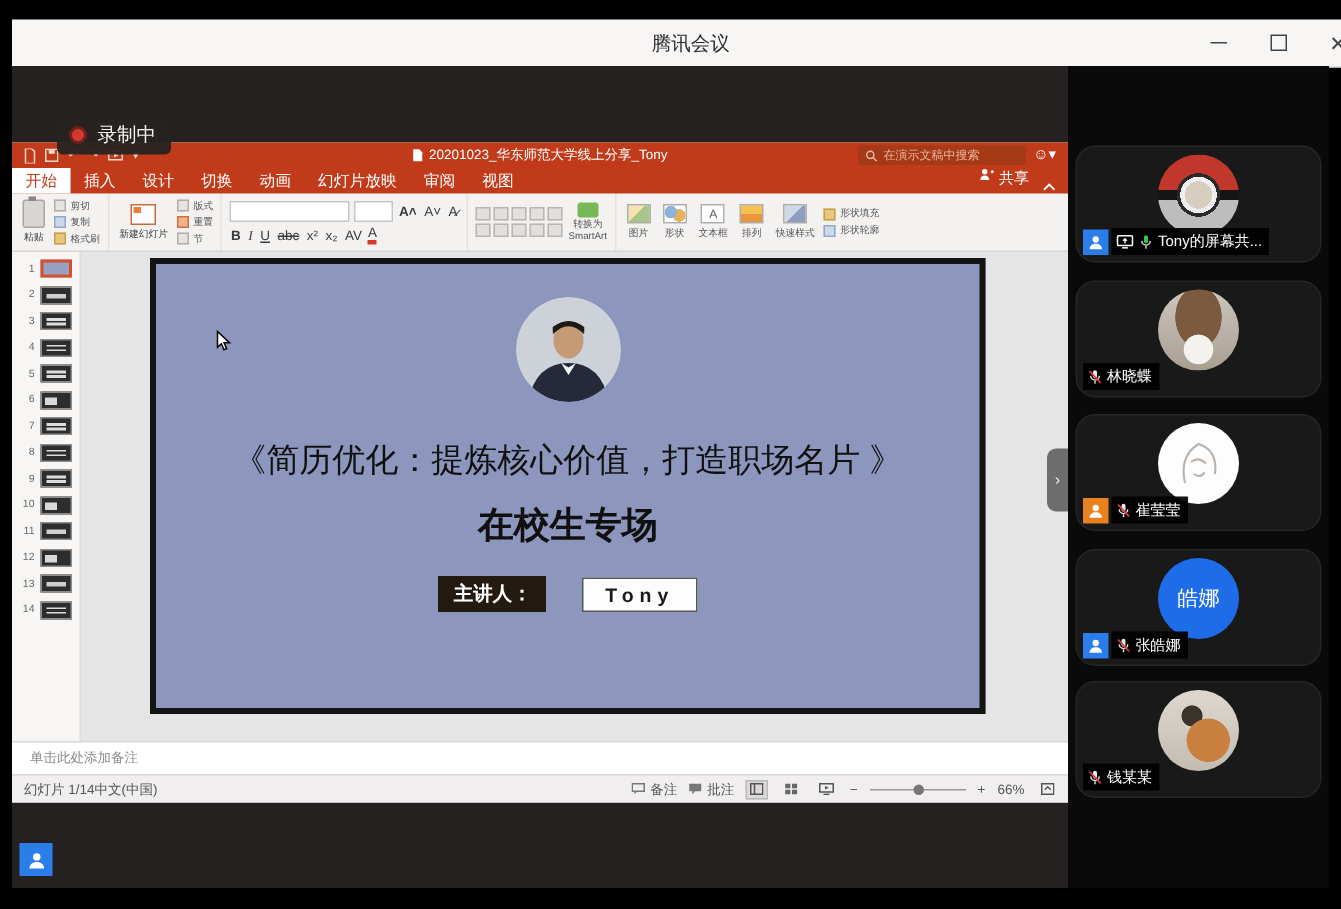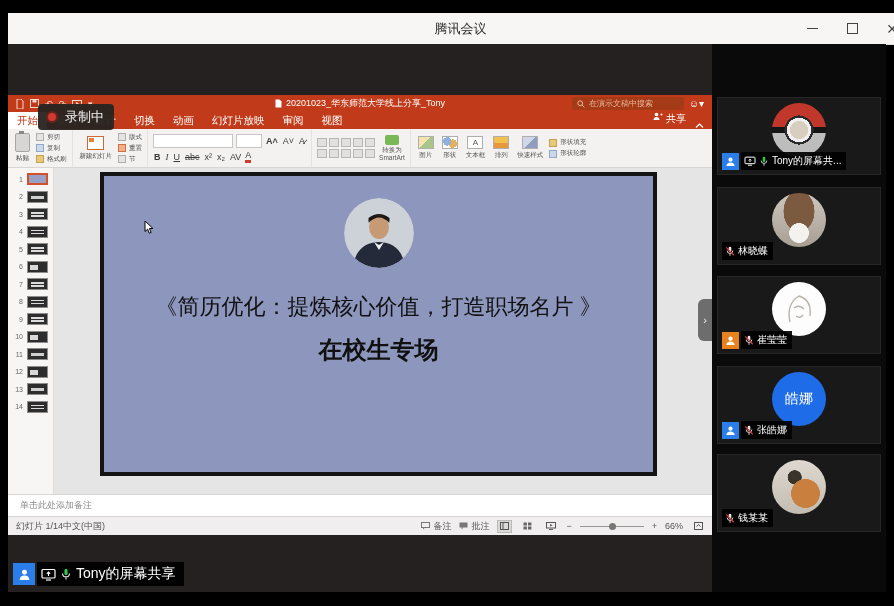--- a/index.html
+++ b/index.html
@@ -11,21 +11,21 @@
   .win-controls{position:absolute;right:14px;top:0;height:31px;display:flex;align-items:center;gap:26px;}
   .wc{width:14px;height:14px;display:flex;align-items:center;justify-content:center;color:#444;cursor:default;}
   .wc .min{width:11px;height:1.5px;background:#444;}
   .wc .max{width:9px;height:9px;border:1.5px solid #444;}
   .wc .cls{font-size:14px;line-height:14px;color:#444;}
   .main{position:absolute;left:8px;top:44px;width:878px;height:548px;background:#242120;}
   .share-area{position:absolute;left:0;top:0;width:704px;height:548px;background:#242120;}
   .sidebar{position:absolute;left:704px;top:0;width:174px;height:548px;background:#0a0a0a;}
   
   .rec-chip{position:absolute;left:30px;top:33px;height:26px;padding:0 10px 0 8px;background:rgba(38,35,33,.95);
-            border-radius:4px;display:flex;align-items:center;gap:7px;z-index:9;margin-top:27px;}
+            border-radius:4px;display:flex;align-items:center;gap:7px;z-index:9;}
   .rec-dot{width:12px;height:12px;border-radius:50%;background:#d23a2f;border:2px solid #6e221b;box-sizing:border-box;}
   .rec-text{color:#f2f2f2;font-size:13px;}
   
   .ppt{position:absolute;left:0;top:51px;width:704px;height:440px;background:#fff;display:flex;flex-direction:column;}
   .ppt-titlebar{height:17px;background:#c13b1a;position:relative;display:flex;align-items:center;flex:0 0 auto;}
   .qat{display:flex;align-items:center;gap:6px;padding-left:8px;color:#f6d9cd;font-size:9px;}
   .qat svg{display:block;}
   .doc-title{position:absolute;left:0;width:100%;text-align:center;color:#fff;font-size:9px;display:flex;justify-content:center;align-items:center;gap:4px;pointer-events:none;}
   .searchbox{position:absolute;right:28px;top:2px;width:112px;height:13px;background:#a53a16;border-radius:2px;
              display:flex;align-items:center;gap:4px;padding:0 5px;box-sizing:border-box;}
@@ -104,21 +104,21 @@
   .panel-toggle{position:absolute;left:690px;top:255px;width:14px;height:42px;background:#6d6d6d;border-radius:6px 0 0 6px;
                 display:flex;align-items:center;justify-content:center;color:#eee;font-size:11px;z-index:8;}
   
   .share-banner{position:absolute;left:5px;top:518px;display:flex;align-items:center;z-index:9;}
   .badge{display:flex;align-items:center;justify-content:center;flex:0 0 auto;}
   .badge.blue{background:#2b7de9;} .badge.orange{background:#e8821e;}
   .badge.b22{width:22px;height:22px;} .badge.b18{width:17px;height:17px;}
   .banner-label{background:rgba(0,0,0,.92);height:24px;display:flex;align-items:center;gap:4px;padding:0 8px 0 4px;margin-left:2px;}
   .banner-label .txt{color:#fff;font-size:14px;}
   
-  .tile{position:absolute;left:5px;width:164px;height:78px;background:#191919;border:1px solid #262626;border-radius:0;box-sizing:border-box;}
+  .tile{position:absolute;left:5px;width:164px;height:78px;background:#191919;border:1px solid #262626;border-radius:13px;box-sizing:border-box;}
   .pav{position:absolute;left:50%;top:5px;transform:translateX(-50%);width:54px;height:54px;border-radius:50%;overflow:hidden;}
   .pav.pokeball{background:radial-gradient(circle at 50% 50%,#d8cec0 0 24%,#efefef 24% 32%,#2a2a2a 32% 38%,transparent 38%),
                 linear-gradient(180deg,#c2372b 0 44%,#151515 44% 56%,#bdbdbd 56%);}
   .pav.photo-girl{background:radial-gradient(circle at 50% 74%,#f4f2ef 0 20%,transparent 21%),
                   radial-gradient(ellipse at 50% 34%,#7c5a40 0 40%,transparent 41%),
                   linear-gradient(#cdc6be,#a89f93);}
   .pav.sketch{background:#fdfdfd;display:flex;align-items:center;justify-content:center;}
   .pav.initials{background:#1f6ce8;display:flex;align-items:center;justify-content:center;color:#fff;font-size:14px;}
   .pav.squirrel{background:radial-gradient(circle at 62% 62%,#c9803f 0 30%,transparent 31%),
                 radial-gradient(circle at 42% 32%,#3a332c 0 14%,transparent 15%),
@@ -407,20 +407,24 @@
                   <path d="M8 70 Q13 44 35 44 Q57 44 62 70 Z" fill="#242a3a"></path>
                   <path d="M30 44 L35 52 L40 44 L35 47 Z" fill="#f2f2f2"></path>
                   <ellipse cx="35" cy="29" rx="10" ry="12" fill="#c79a76"></ellipse>
                   <path d="M24.5 24 Q35 11 45.5 24 L45.5 20 Q35 12 24.5 20 Z" fill="#1c1815"></path>
                   <path d="M24.5 25 Q35 14 45.5 25 Q44 18 35 17 Q26 18 24.5 25 Z" fill="#1c1815"></path>
                 </g>
               </svg>
             </div>
             <div class="slide-title">《简历优化：提炼核心价值，打造职场名片 》</div>
             <div class="slide-sub">在校生专场</div>
+            <div class="presenter">
+              <span class="p-label">主讲人：</span>
+              <span class="p-name">Tony</span>
+            </div>
           </div>
         </div>
       </div>
 
       <div class="ppt-notes">
         <span class="notes-ph">单击此处添加备注</span>
       </div>
 
       <div class="ppt-status">
         <div class="st-left">
@@ -484,37 +488,20 @@
       <span>›</span>
     </div>
 
     <div class="share-banner">
       <span class="badge blue b22">
         <svg width="13" height="13" viewBox="0 0 12 12">
             <circle cx="6" cy="4" r="2.3" fill="#fff"></circle>
             <path d="M1.5 11c0-2.6 2-4 4.5-4s4.5 1.4 4.5 4z" fill="#fff"></path>
           </svg>
       </span>
-      <span class="banner-label">
-        <span class="sicon">
-          <svg width="15" height="13" viewBox="0 0 15 13">
-              <rect x="1" y="1.5" width="13" height="8.5" rx="1" fill="none" stroke="#fff" stroke-width="1.2"></rect>
-              <path d="M7.5 8V4.2M5.8 5.8l1.7-1.7 1.7 1.7" stroke="#fff" fill="none" stroke-width="1.1"></path>
-              <line x1="5" y1="12" x2="10" y2="12" stroke="#fff" stroke-width="1.2"></line>
-            </svg>
-        </span>
-        <span class="micon">
-          <svg width="12" height="13" viewBox="0 0 12 13">
-              <rect x="4.4" y="0.8" width="3.2" height="6.4" rx="1.6" fill="#35c24d"></rect>
-              <path d="M2.6 5.4a3.4 3.4 0 0 0 6.8 0" fill="none" stroke="#eee" stroke-width="1.1"></path>
-              <line x1="6" y1="9.2" x2="6" y2="11.6" stroke="#eee" stroke-width="1.1"></line>
-            </svg>
-        </span>
-        <span class="txt">Tony的屏幕共享</span>
-      </span>
     </div>
   </div>
 
   <div class="sidebar">
 
     <div class="tile" style="top:53px">
       <div class="pav pokeball"></div>
       <div class="labelrow">
         <span class="badge blue b18">
           <svg width="11" height="11" viewBox="0 0 12 12">

